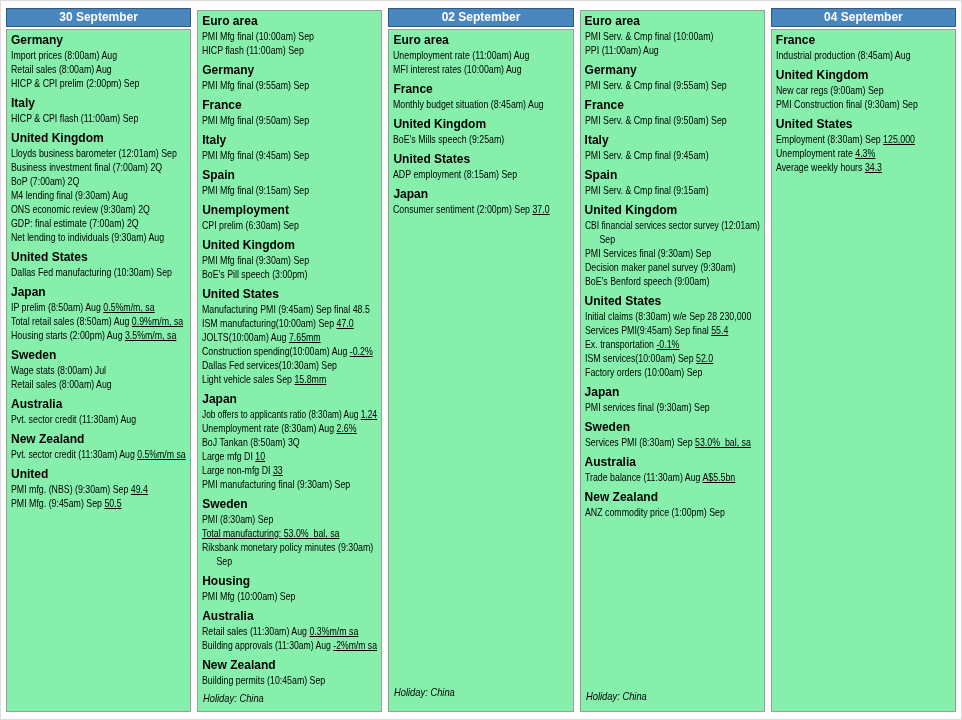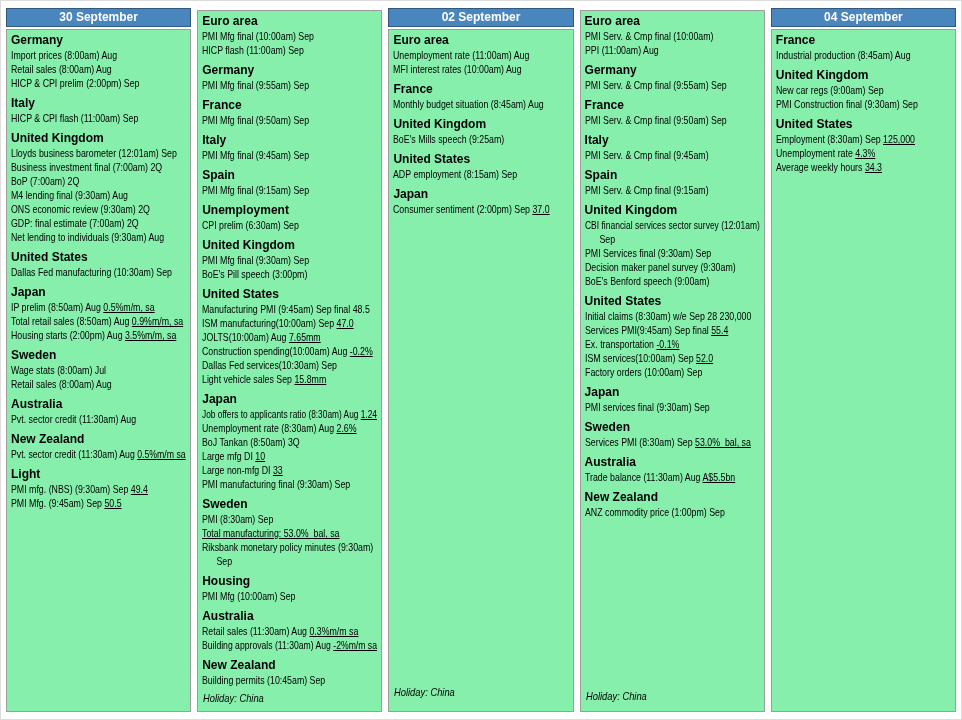--- a/index.html
+++ b/index.html
@@ -100,21 +100,21 @@
         <div class="item" style="transform: scaleX(0.8);">IP prelim (8:50am) Aug <span class="u">0.5%m/m, sa</span></div>
         <div class="item" style="transform: scaleX(0.8);">Total retail sales (8:50am) Aug <span class="u">0.9%m/m, sa</span></div>
         <div class="item" style="transform: scaleX(0.8);">Housing starts (2:00pm) Aug <span class="u">3.5%m/m, sa</span></div>
         <div class="country">Sweden</div>
         <div class="item" style="transform: scaleX(0.8);">Wage stats (8:00am) Jul</div>
         <div class="item" style="transform: scaleX(0.8);">Retail sales (8:00am) Aug</div>
         <div class="country">Australia</div>
         <div class="item" style="transform: scaleX(0.8);">Pvt. sector credit (11:30am) Aug</div>
         <div class="country">New Zealand</div>
         <div class="item" style="transform: scaleX(0.791855);">Pvt. sector credit (11:30am) Aug <span class="u">0.5%m/m sa</span></div>
-        <div class="country">Light</div>
+        <div class="country">United</div>
         <div class="item" style="transform: scaleX(0.8);">PMI mfg. (NBS) (9:30am) Sep <span class="u">49.4</span></div>
         <div class="item" style="transform: scaleX(0.8);">PMI Mfg. (9:45am) Sep <span class="u">50.5</span></div>
       </div>
   </div>
   <div class="col">
     <div class="col-body">
         <div class="country">Euro area</div>
         <div class="item" style="transform: scaleX(0.8);">PMI Mfg final (10:00am) Sep</div>
         <div class="item" style="transform: scaleX(0.8);">HICP flash (11:00am) Sep</div>
         <div class="country">Germany</div>

